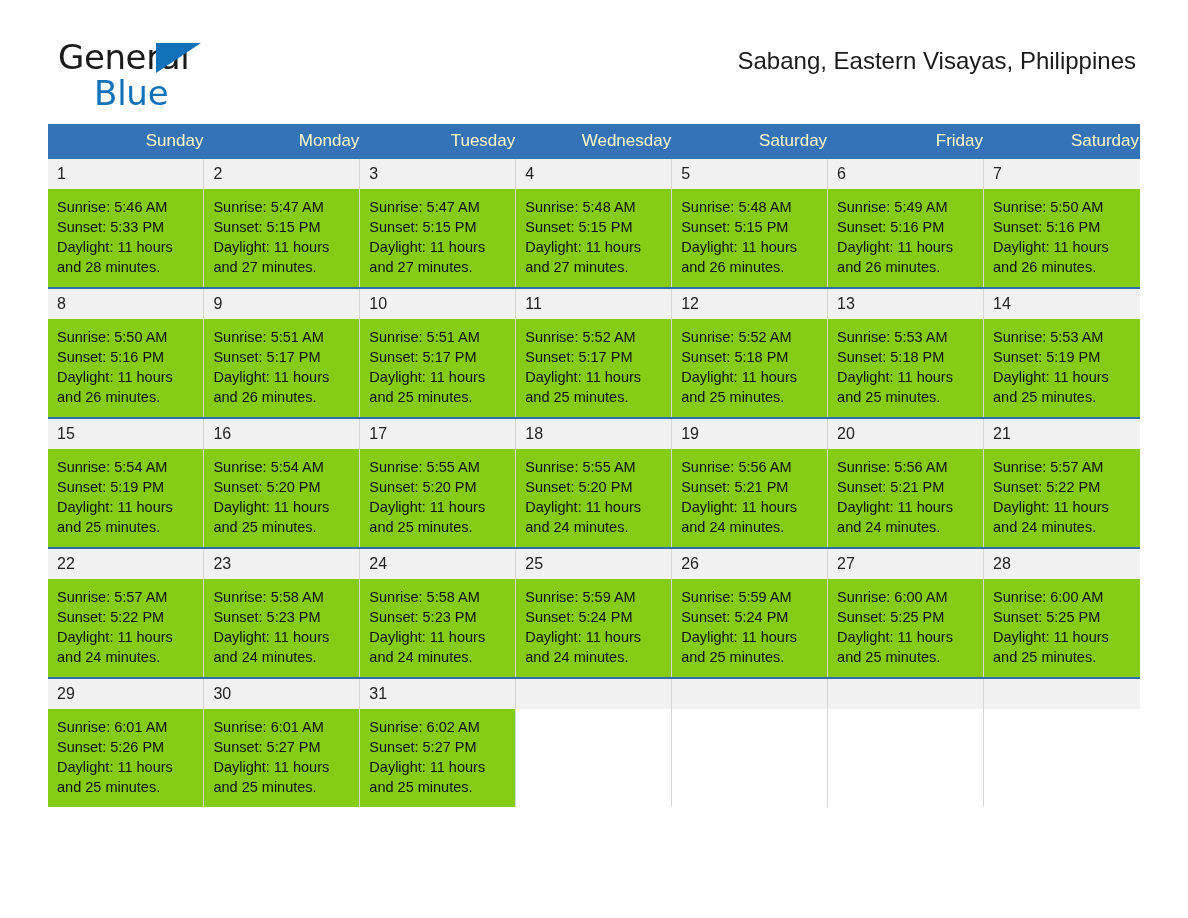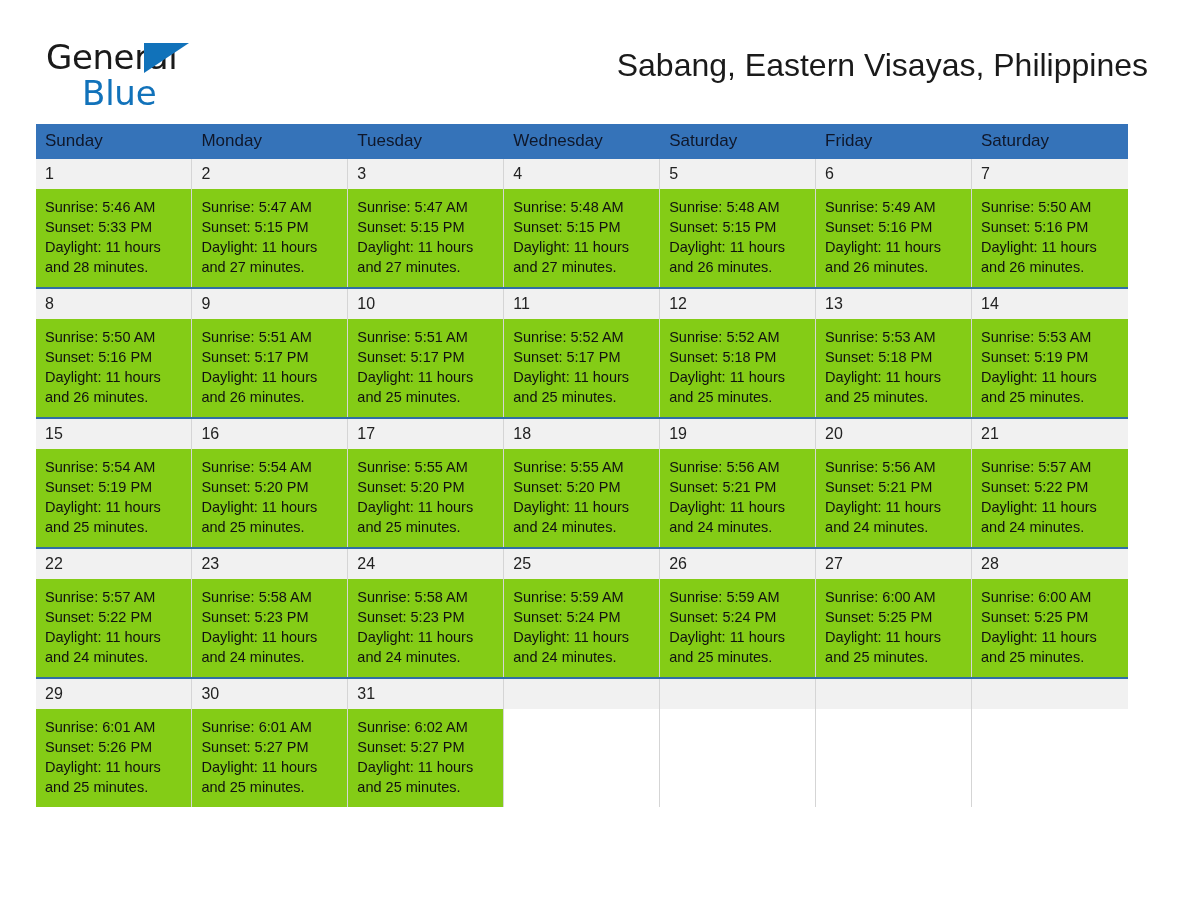--- a/index.html
+++ b/index.html
@@ -13,21 +13,21 @@
     height: 918px;
     font-family: "Liberation Sans", sans-serif;
     color: #000000;
     -webkit-font-smoothing: antialiased;
   }
   .page {
     position: relative;
     width: 1188px;
     height: 650px;
     box-sizing: border-box;
-    padding: 0 36px;
+    padding: 0 48px;
   }
 
   
   .header {
     position: relative;
     height: 110px;
     padding-top: 38px;
     box-sizing: border-box;
   }
   .brand {
@@ -72,40 +72,40 @@
   }
   .cal-title {
     font-size: 42px;
     font-weight: 400;
     color: #1a1a1a;
     letter-spacing: 0px;
     line-height: 1.05;
     margin: 0;
   }
   .cal-subtitle {
-    font-size: 32px;
+    font-size: 24px;
     font-weight: 400;
     color: #1a1a1a;
     margin: 10px 0 0 0;
     line-height: 1.1;
   }
 
   
   .calendar {
     margin-top: 14px;
     width: 1092px;
     border-collapse: collapse;
     table-layout: fixed;
   }
   .dow-row th {
     background: #3573b9;
-    color: #0f172a;
+    color: #fef9c3;
     font-size: 17px;
     font-weight: 400;
-    text-align: left;
+    text-align: right;
     padding: 7px 0 8px 9px;
     height: 19px;
     border: none;
     border-right: 1px solid #3573b9;
   }
   .week-row td {
     vertical-align: top;
     padding: 0;
     border-top: 2px solid #2e6da9;
     border-right: 1px solid #d5d5d5;

